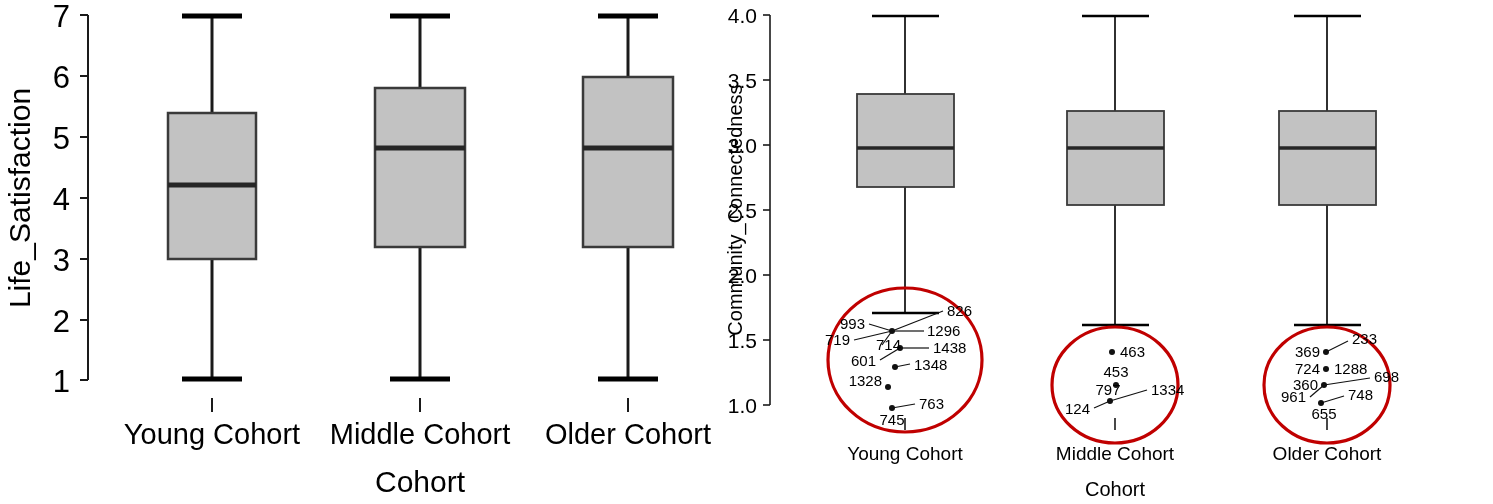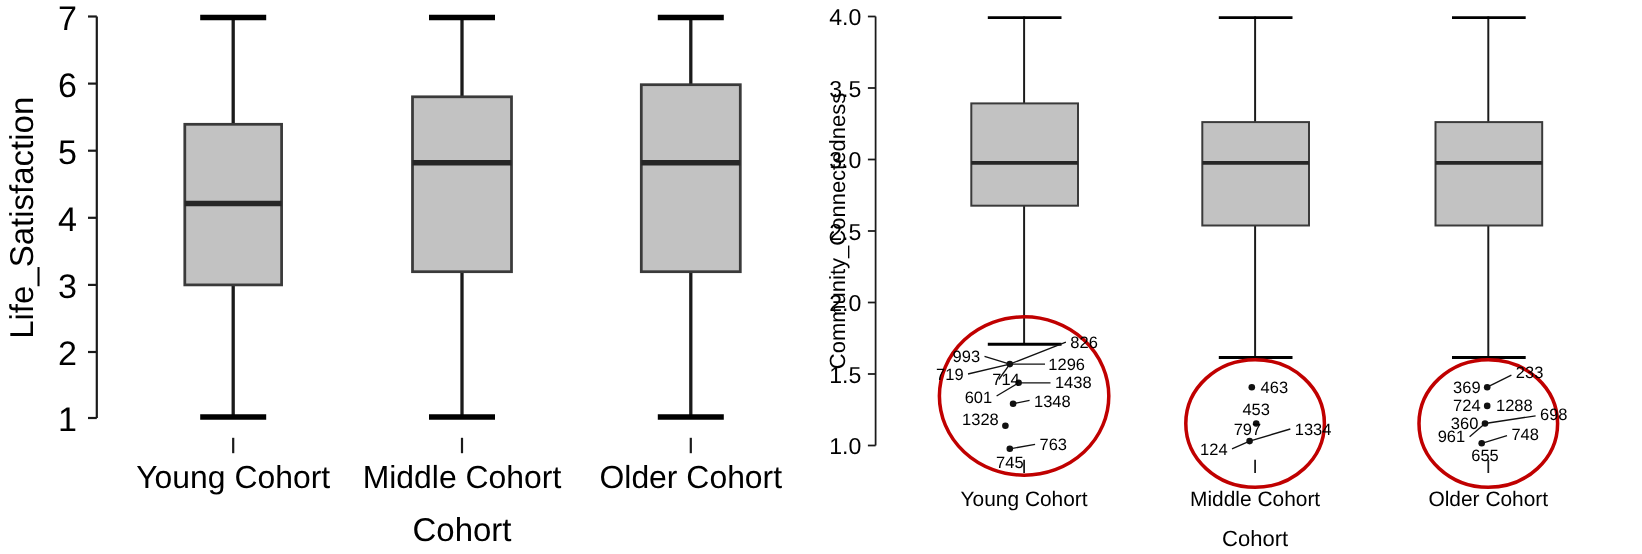--- a/index.html
+++ b/index.html
@@ -19,21 +19,21 @@
     width: 1493px;
     height: 504px;
     background: #ffffff;
   }
   .panel {
     position: absolute;
     top: 0;
     height: 504px;
   }
   #panel-left  { left: 0;   width: 750px; }
-  #panel-right { left: 750px; width: 743px; }
+  #panel-right { left: 724px; width: 743px; }
 
   svg.plot { display: block; }
 
   .axis-line, .tick-line {
     stroke: #1a1a1a;
     fill: none;
   }
   .box-rect {
     fill: #c2c2c2;
     stroke: #3a3a3a;

